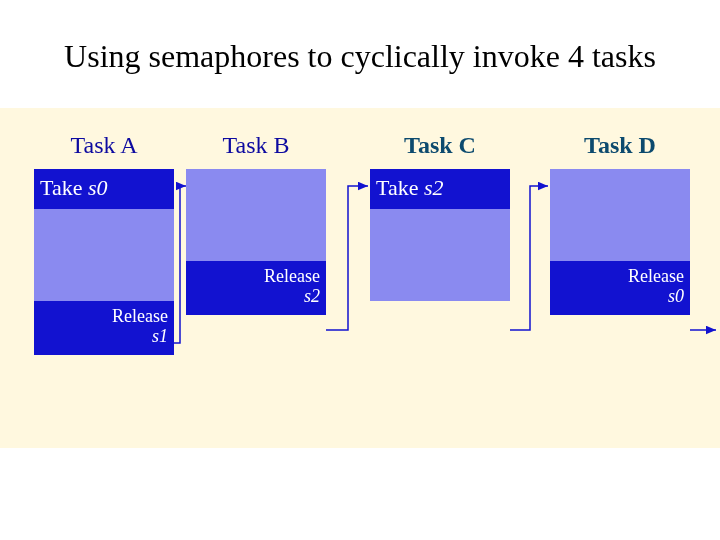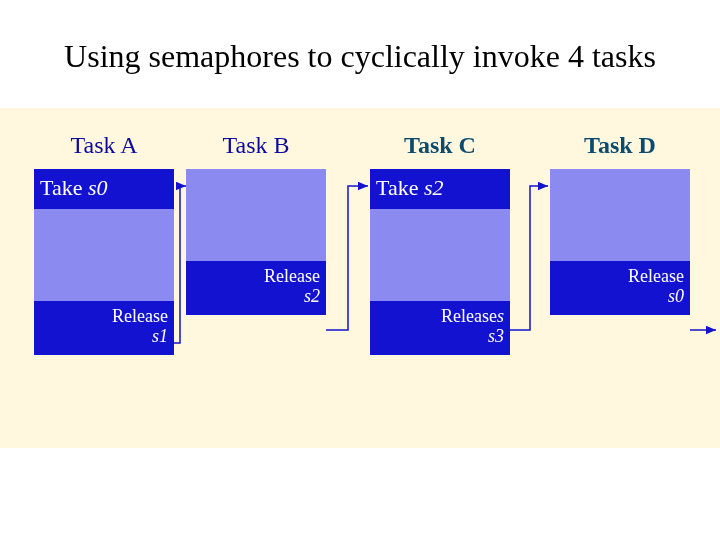--- a/index.html
+++ b/index.html
@@ -35,21 +35,20 @@
   <div class="col col-b">
     <div class="head">Task B</div>
     <div class="gap"></div>
     <div class="rel">Release<br><span class="sem">s2</span></div>
   </div>
 
   <div class="col col-c">
     <div class="head red">Task C</div>
     <div class="take">Take <span class="sem">s2</span></div>
     <div class="gap"></div>
-    <div class="rel">Release<span class="sem">s</span><br><span class="sem">s3</span></div>
   </div>
 
   <div class="col col-d">
     <div class="head red">Task D</div>
     <div class="gap"></div>
     <div class="rel">Release<br><span class="sem">s0</span></div>
   </div>
 
   <svg class="arrows">
     <defs>

